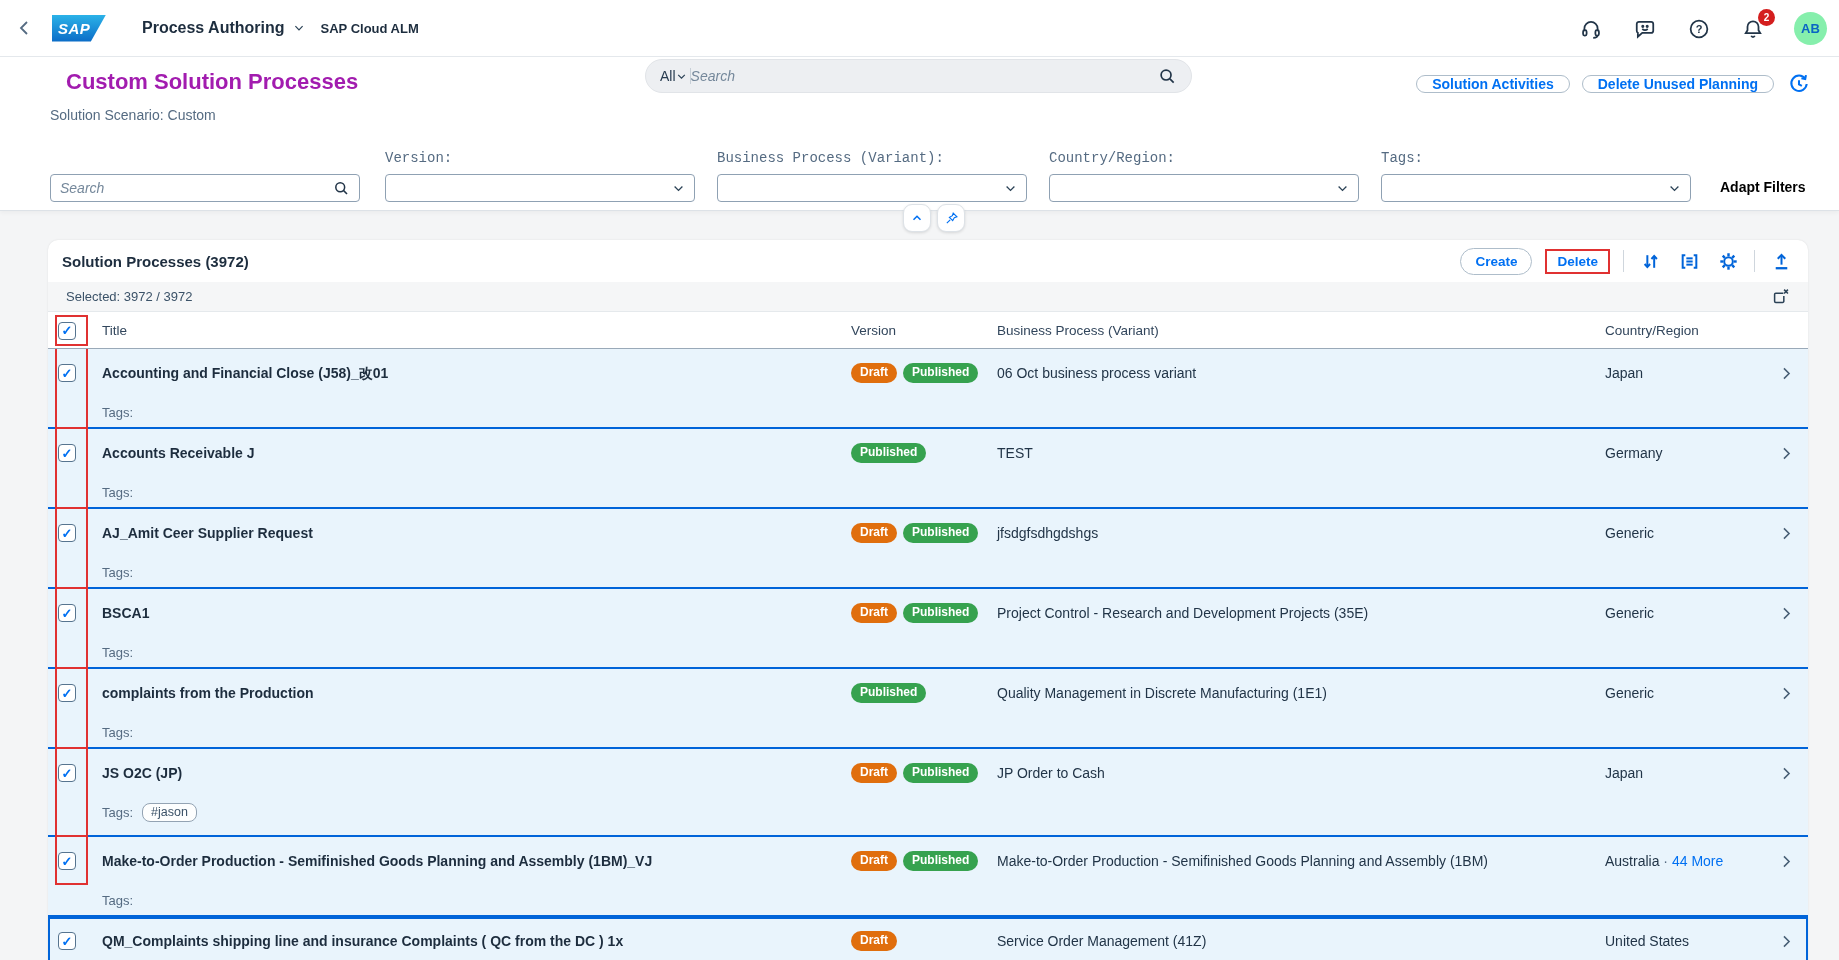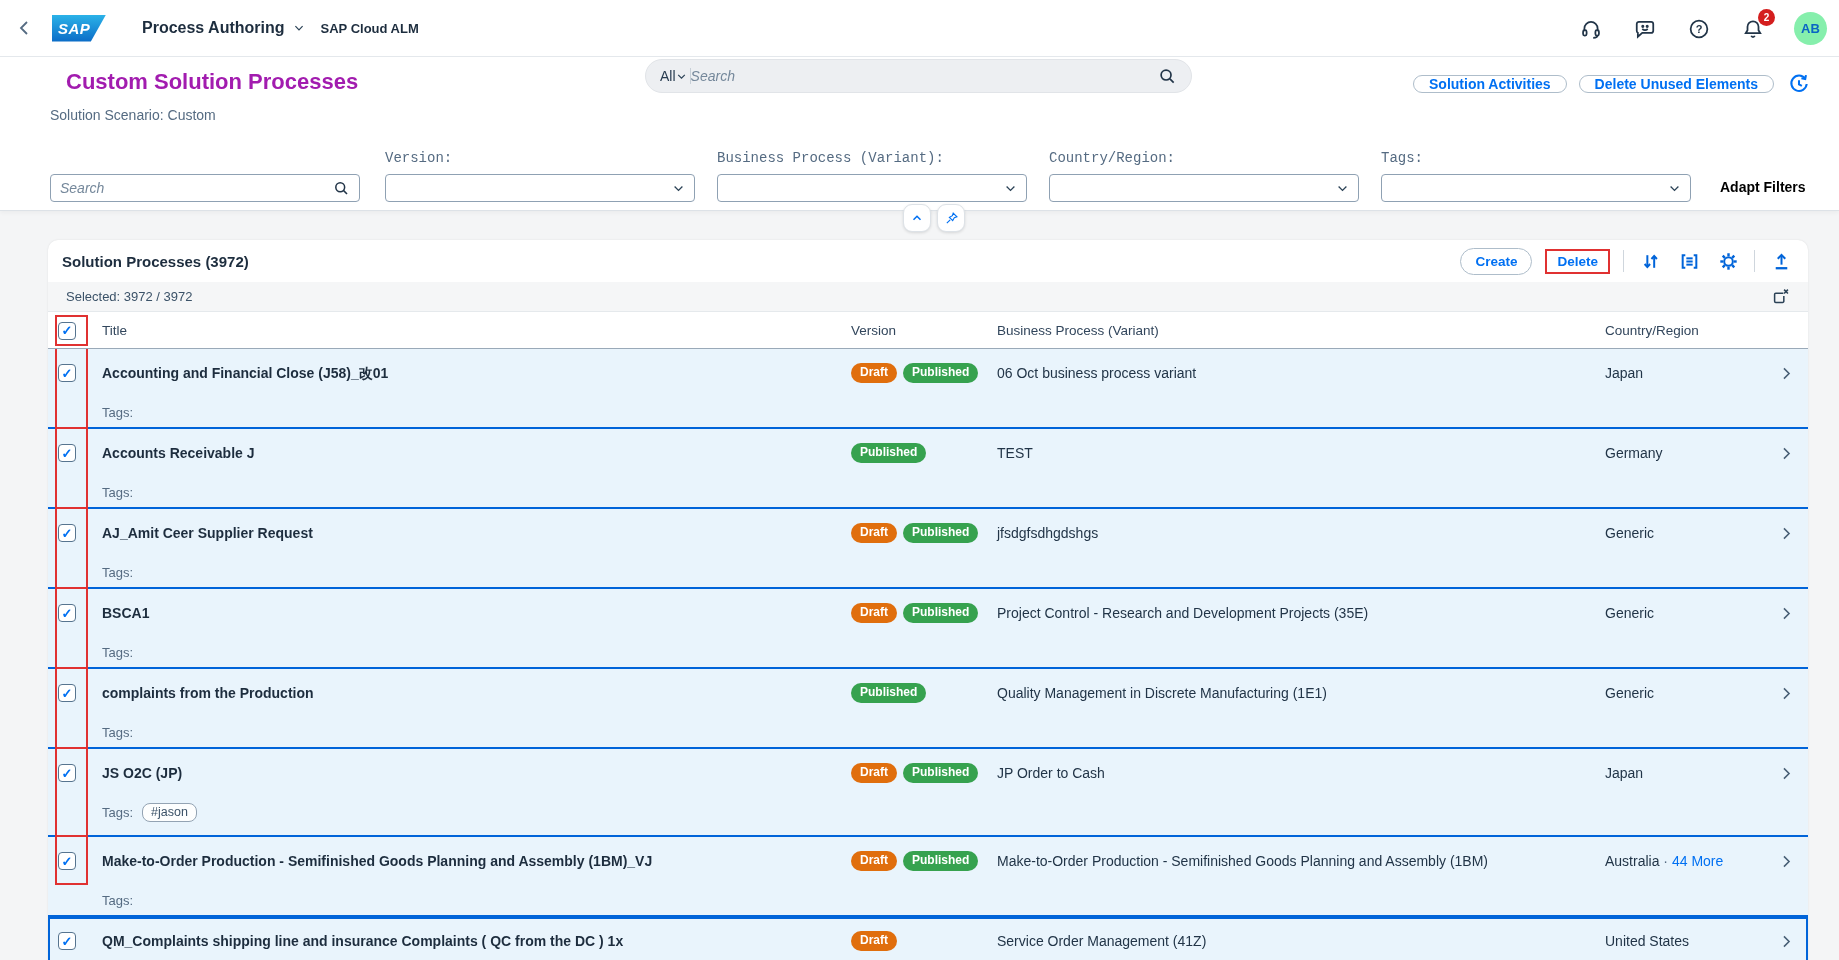--- a/index.html
+++ b/index.html
@@ -153,21 +153,21 @@
     </div>
     <div class="avatar">AB</div>
   </div>
 </div>
 
 <div class="pagehead">
   <div class="pg-title">Custom Solution Processes</div>
   <div class="pg-sub">Solution Scenario: Custom</div>
   <div class="pg-actions">
     <button class="btn-pill">Solution Activities</button>
-    <button class="btn-pill">Delete Unused Elements</button>
+    <button class="btn-pill">Delete Unused Planning</button>
     <div class="icon-btn">
       <svg width="24" height="24" viewBox="0 0 20 20" fill="none" stroke="#0070f2" stroke-width="1.7">
         <path d="M15.2 5.6 A6.4 6.4 0 1 0 16.4 10"></path>
           <polyline points="15.8,2.6 15.2,5.9 12,5.2" fill="none"></polyline>
           <polyline points="10,6.8 10,10.4 12.4,11.6"></polyline>
       </svg>
     </div>
   </div>
 
   <span class="flt-label" style="left:385px">Version:</span>

